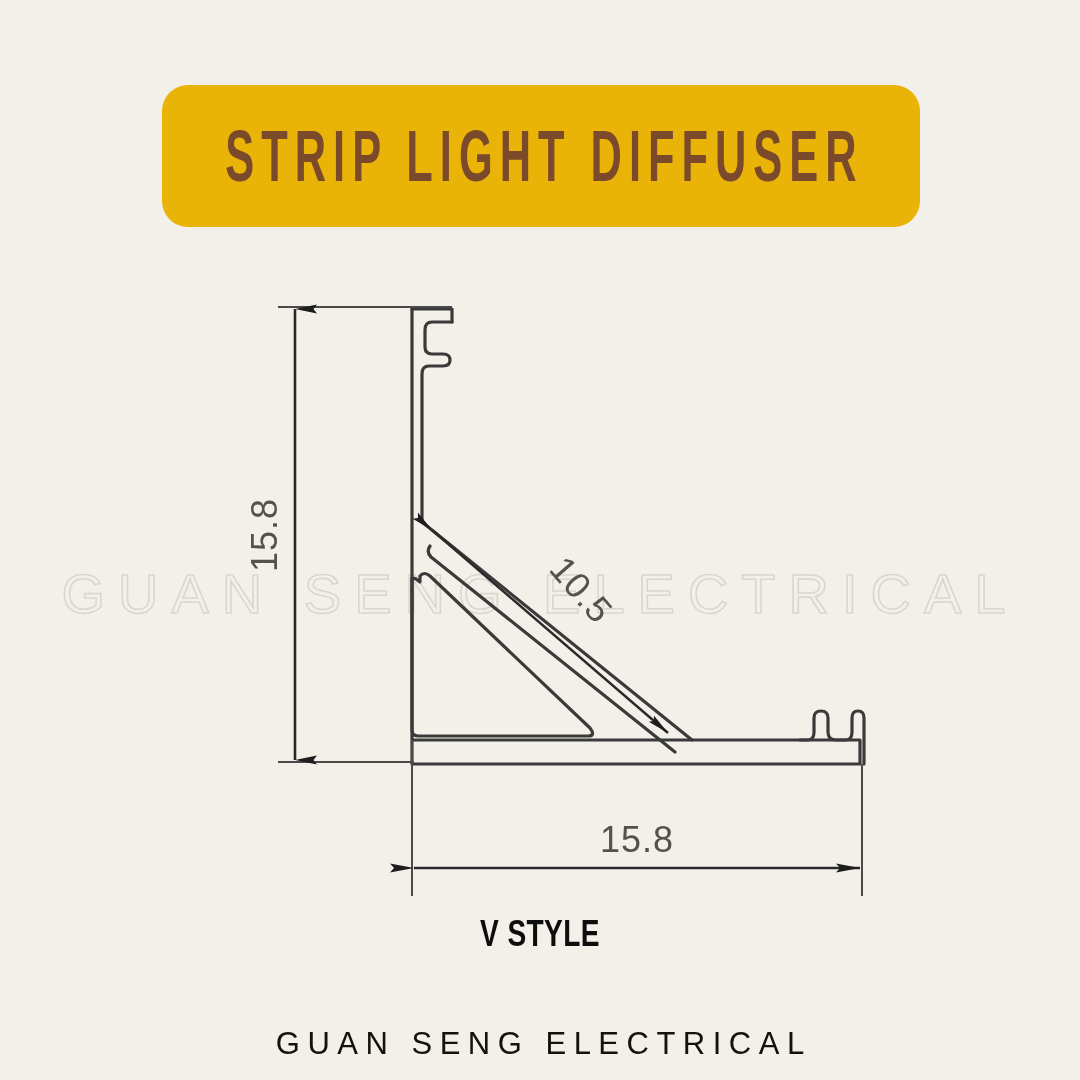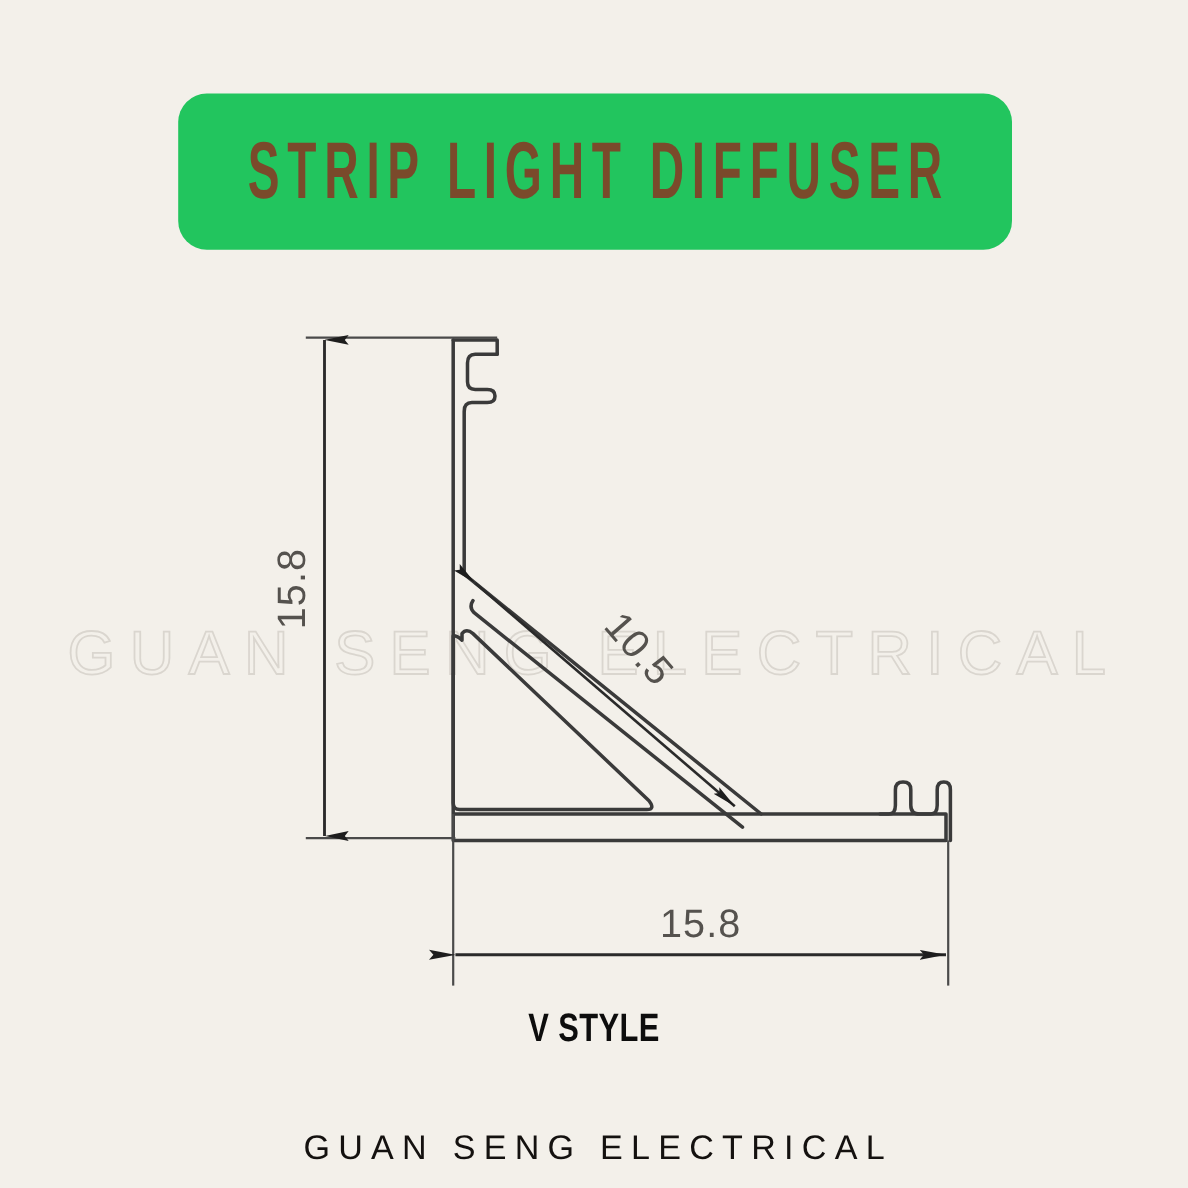--- a/index.html
+++ b/index.html
@@ -19,21 +19,21 @@
     left: 0; top: 0;
     width: 1080px; height: 1080px;
     background: #f3f0ea;
   }
 
   
   #title-banner {
     position: absolute;
     left: 162px; top: 85px;
     width: 758px; height: 142px;
-    background: #22c55e;
+    background: #eab308;
     border-radius: 26px;
     display: flex;
     align-items: center;
     justify-content: center;
   }
   #title-text {
     font-family: "Liberation Sans Narrow", "Liberation Sans", sans-serif;
     font-weight: 700;
     font-size: 62px;
     letter-spacing: 10px;

